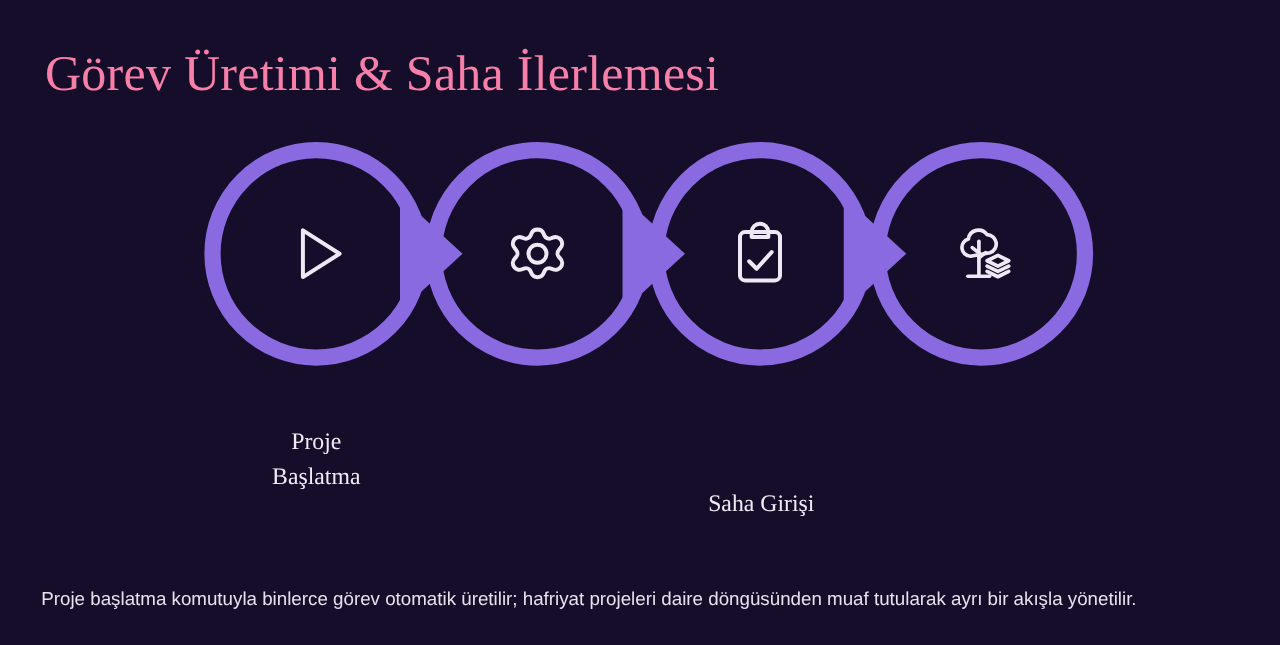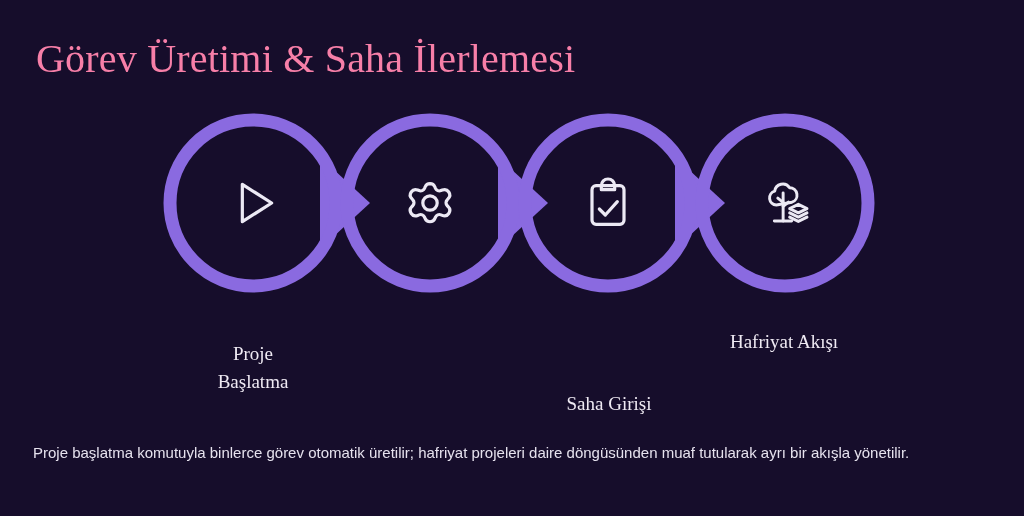--- a/index.html
+++ b/index.html
@@ -74,21 +74,21 @@
     color: #efeaf3;
     text-align: center;
     transform: translateX(-50%);
     white-space: pre-line;
   }
 
   
   .footer {
     position: absolute;
     left: 33px;
-    top: 425px;
+    top: 452px;
     width: 962px;
     font-family: "Liberation Sans", sans-serif;
     font-size: 15px;
     line-height: 1.75;
     color: #e6e2ee;
   }
 </style>
 </head>
 <body>
 
@@ -146,19 +146,18 @@
         <path d="M16 37.5 L29 37.5"></path>
         <path d="M27.5 28.2 L34 25 L40.5 28.2 L34 31.4 Z" fill="#160d2b"></path>
         <path d="M27.5 31.4 L34 34.6 L40.5 31.4"></path>
         <path d="M27.5 34.6 L34 37.8 L40.5 34.6"></path>
       </svg>
     </div>
 
     <div class="label" style="left:253px; top:245px;">Proje
 Başlatma</div>
     <div class="label" style="left:609px; top:251px;margin-top:44px;">Saha Girişi</div>
-    <div class="label" style="left:784px; top:233px;">Hafriyat Akışı</div>
 
   </div>
 
   <p class="footer">Proje başlatma komutuyla binlerce görev otomatik üretilir; hafriyat projeleri daire döngüsünden muaf tutularak ayrı bir akışla yönetilir.</p>
 
 </div>
 
 </body></html>

